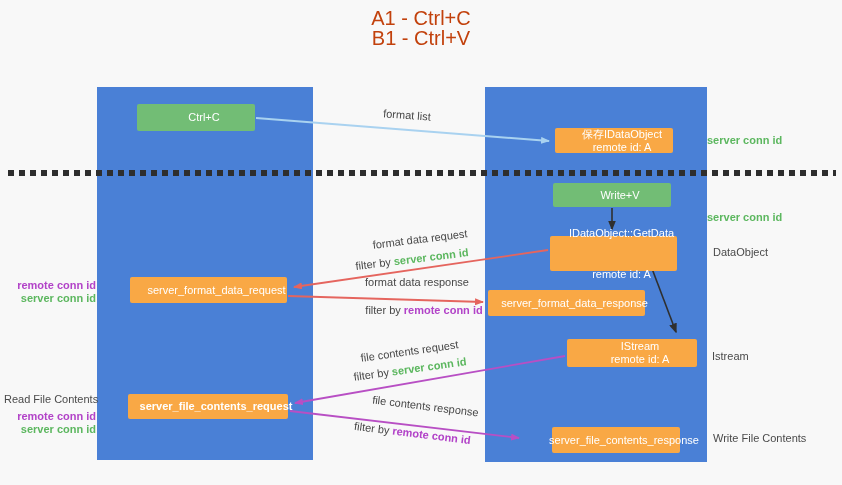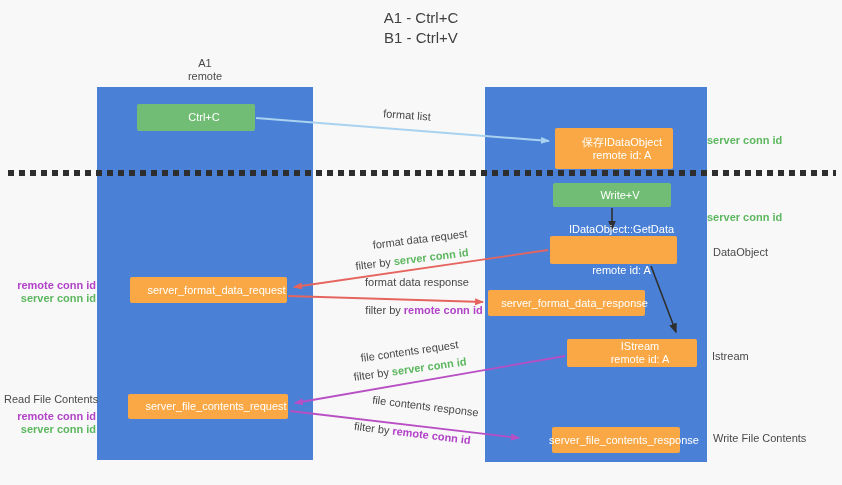--- a/index.html
+++ b/index.html
@@ -10,21 +10,21 @@
   }
   * { margin:0; padding:0; box-sizing:border-box; }
   html,body { background:#eee; }
   .stage {
     position:relative; width:842px; height:485px; overflow:hidden;
     background:var(--background);
     font-family:"Liberation Sans", sans-serif;
   }
   .title {
     position:absolute; left:271px; top:8px; width:300px;
-    text-align:center; font-size:15px; line-height:20px; color:#404040;
+    text-align:center; font-size:20px; line-height:20px; color:#c2410c;
   }
   .col-header {
     position:absolute; width:120px; text-align:center;
     font-size:11px; line-height:13px; color:var(--text_gray);
   }
   .column { position:absolute; background:var(--column_blue); }
   .dashes {
     position:absolute; left:8px; top:170px; width:828px; height:6px;
     background:repeating-linear-gradient(90deg, #2e2e2e 0 6px, transparent 6px 11px);
   }
@@ -53,24 +53,20 @@
 </head>
 <body>
 
 <div class="stage">
 
   <div class="title">
     <div>A1 - Ctrl+C</div>
     <div>B1 - Ctrl+V</div>
   </div>
 
-  <div class="col-header" style="left:145px; top:57px;">
-    <div>A1</div>
-    <div>remote</div>
-  </div>
 
   <div class="column" style="left:97px; top:87px; width:216px; height:373px;"></div>
   <div class="column" style="left:485px; top:87px; width:222px; height:375px;"></div>
 
   <div class="dashes"></div>
 
   <svg class="arrow-layer" width="842" height="485" viewBox="0 0 842 485">
     <defs>
       <marker id="mBlue" markerWidth="9" markerHeight="7" refX="8" refY="3.5" orient="auto" markerUnits="userSpaceOnUse">
         <path d="M0,0 L9,3.5 L0,7 Z" fill="var(--arrow_blue)"></path>
@@ -91,48 +87,48 @@
     <line x1="548" y1="250" x2="294" y2="287" stroke="var(--arrow_red)" stroke-width="1.8" marker-end="url(#mRed)"></line>
     <line x1="288" y1="296" x2="483" y2="302" stroke="var(--arrow_red)" stroke-width="1.8" marker-end="url(#mRed)"></line>
     <line x1="565" y1="356" x2="295" y2="403" stroke="var(--arrow_purple)" stroke-width="1.8" marker-end="url(#mPurple)"></line>
     <line x1="290" y1="411" x2="519" y2="438" stroke="var(--arrow_purple)" stroke-width="1.8" marker-end="url(#mPurple)"></line>
   </svg>
 
   <div class="node green" style="left:137px; top:104px; width:118px; height:27px;">
     <div>Ctrl+C</div>
   </div>
 
-  <div class="node orange" style="left:555px; top:128px; width:118px; height:41px;">
+  <div class="node orange" style="left:555px; top:128px; width:118px; height:25px;">
     <div>保存IDataObject</div>
     <div>remote id: A</div>
   </div>
 
   <div class="node green" style="left:553px; top:183px; width:118px; height:24px;">
     <div>Write+V</div>
   </div>
 
-  <div class="node orange" style="left:550px; top:236px; width:127px; height:28px;gap:28px;">
+  <div class="node orange" style="left:550px; top:236px; width:127px; height:35px;gap:28px;">
     <div>IDataObject::GetData</div>
     <div>remote id: A</div>
   </div>
 
   <div class="node orange" style="left:488px; top:290px; width:157px; height:26px;">
     <div>server_format_data_response</div>
   </div>
 
   <div class="node orange" style="left:130px; top:277px; width:157px; height:26px;">
     <div>server_format_data_request</div>
   </div>
 
   <div class="node orange" style="left:567px; top:339px; width:130px; height:28px;">
     <div>IStream</div>
     <div>remote id: A</div>
   </div>
 
-  <div class="node orange" style="left:128px; top:394px; width:160px; height:25px;">
+  <div class="node orange" style="left:128px; top:394px; width:160px; height:25px;font-weight:bold;">
     <div>server_file_contents_request</div>
   </div>
 
   <div class="node orange" style="left:552px; top:427px; width:128px; height:26px;">
     <div>server_file_contents_response</div>
   </div>
 
   <div class="edge-label" style="left:342px; top:109px; width:130px; transform:rotate(4deg);">format list</div>
 
   <div class="edge-label rot-n7" style="left:355px; top:233px; width:130px;">format data request</div>

